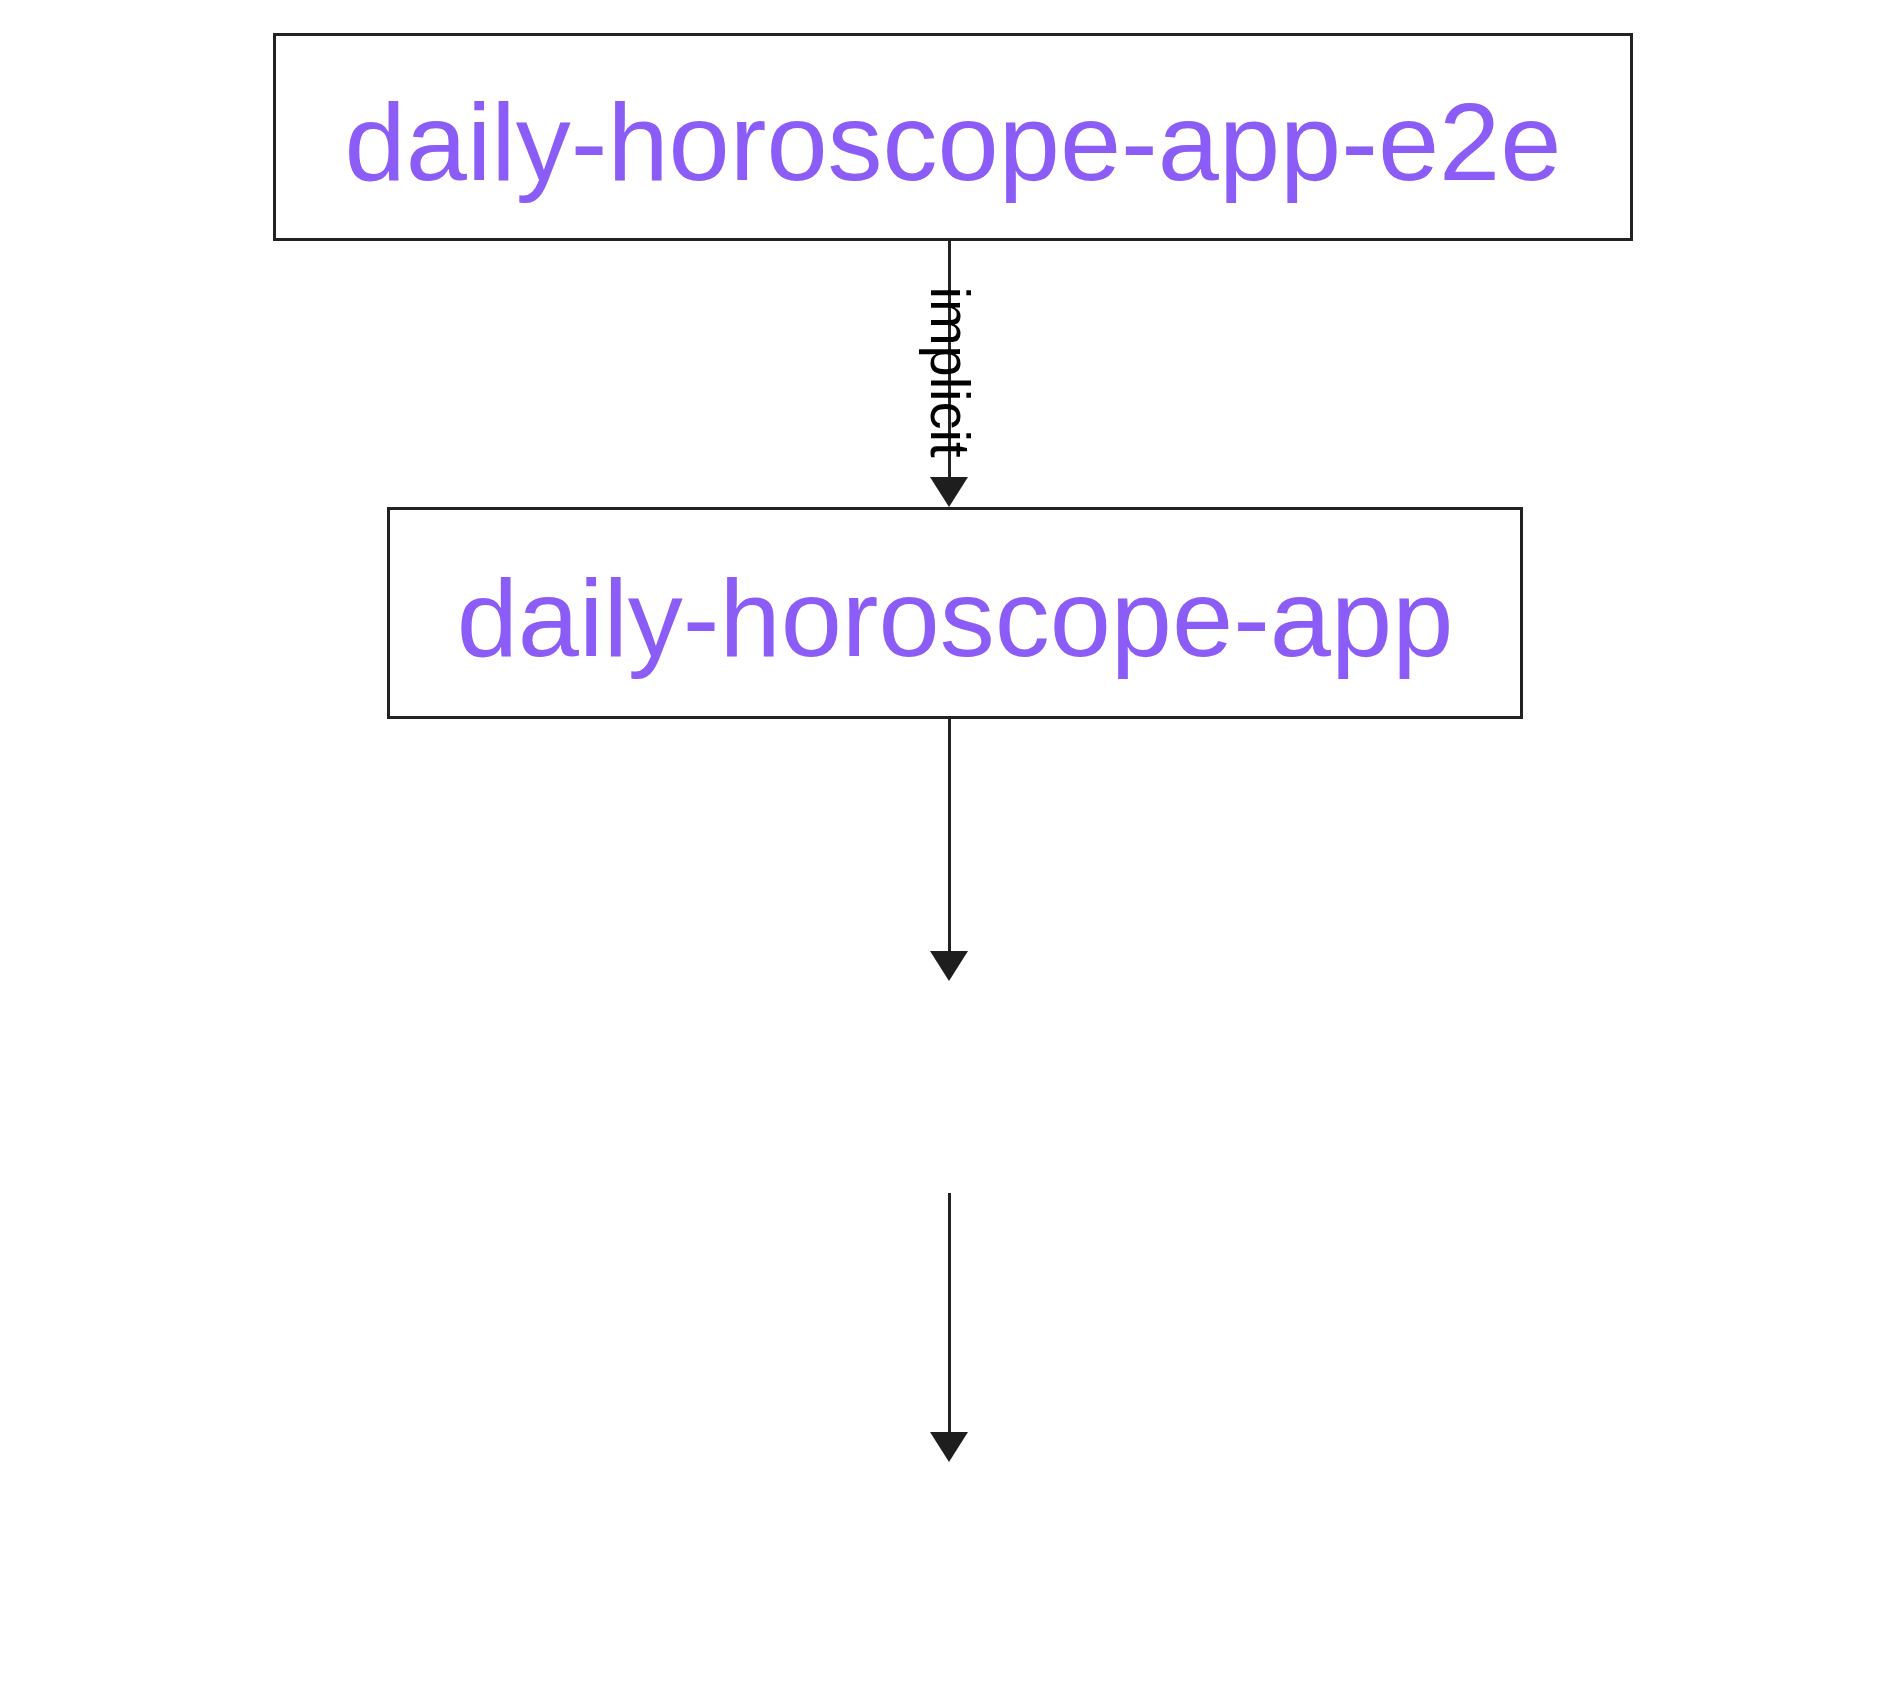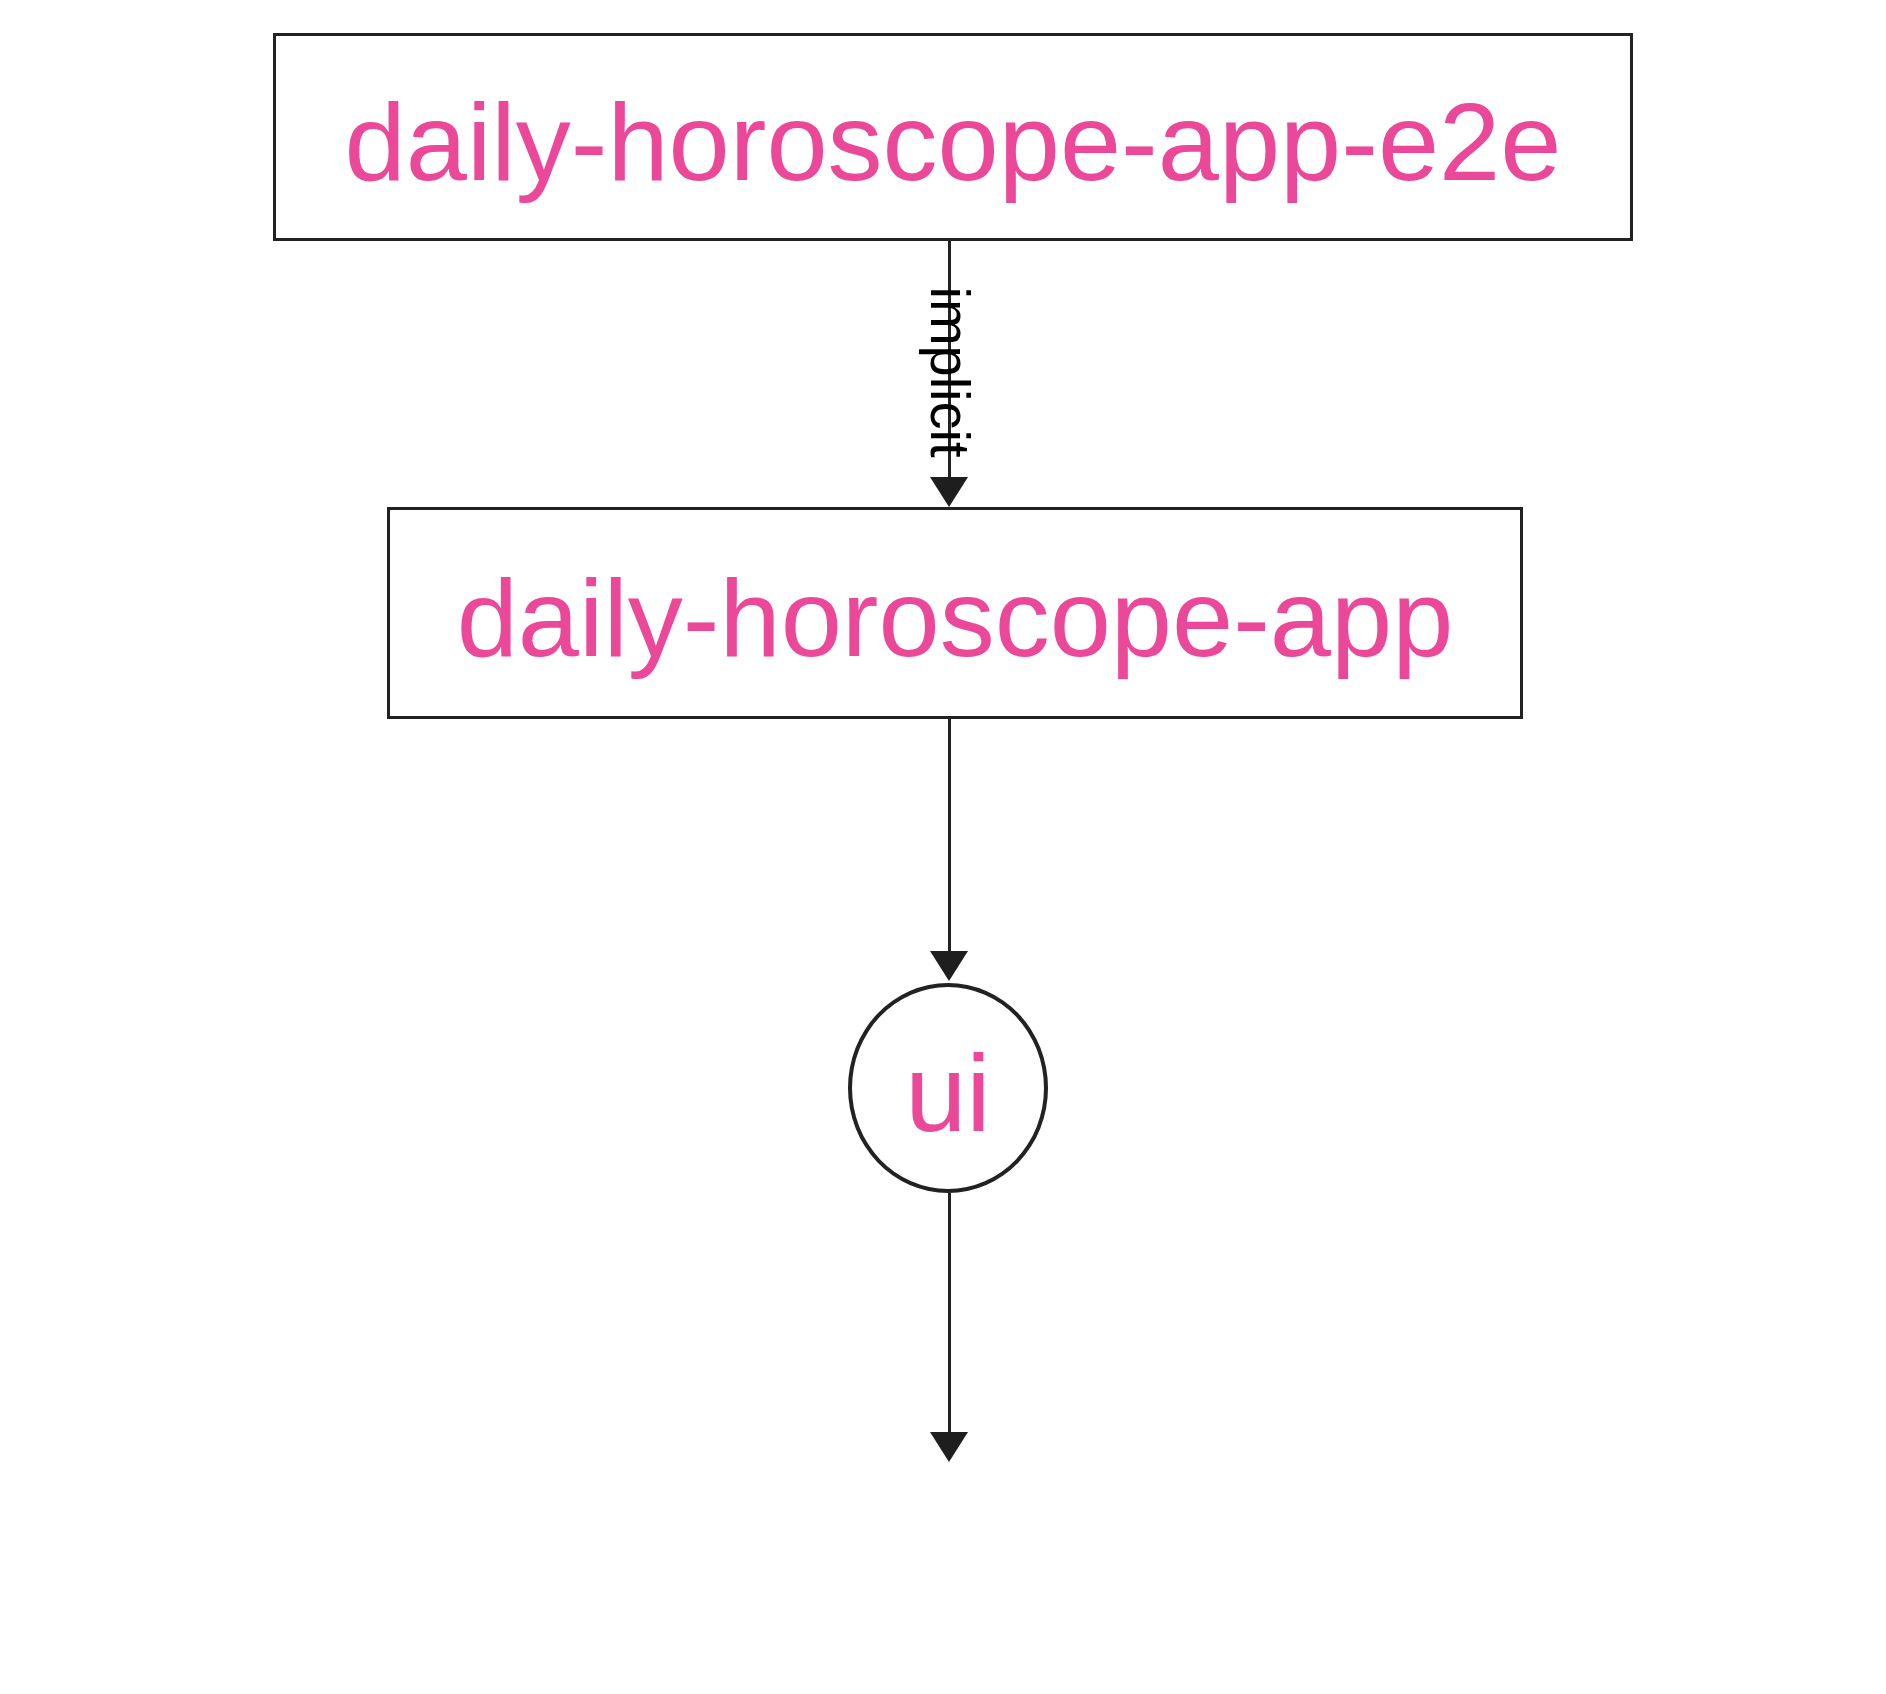--- a/index.html
+++ b/index.html
@@ -15,21 +15,21 @@
     font-family: "Liberation Sans", sans-serif;
     overflow: hidden;
   }
   .node {
     position: absolute;
     display: flex;
     align-items: center;
     justify-content: center;
     box-sizing: border-box;
     background: #ffffff;
-    color: #ec4899;
+    color: #8b5cf6;
   }
   .node .label {
     font-size: 110px;
     line-height: 1;
     white-space: nowrap;
     padding-top: 10px;
   }
   .node.rect {
     border: 3px solid #222222;
   }
@@ -92,18 +92,15 @@
   <div class="arrowhead" id="edge3-head"></div>
 
   <div class="node rect" id="node-e2e">
     <span class="label">daily-horoscope-app-e2e</span>
   </div>
 
   <div class="node rect" id="node-app">
     <span class="label">daily-horoscope-app</span>
   </div>
 
-  <div class="node ellipse" id="node-ui">
-    <span class="label">ui</span>
-  </div>
 
 
 </div>
 
 </body></html>

